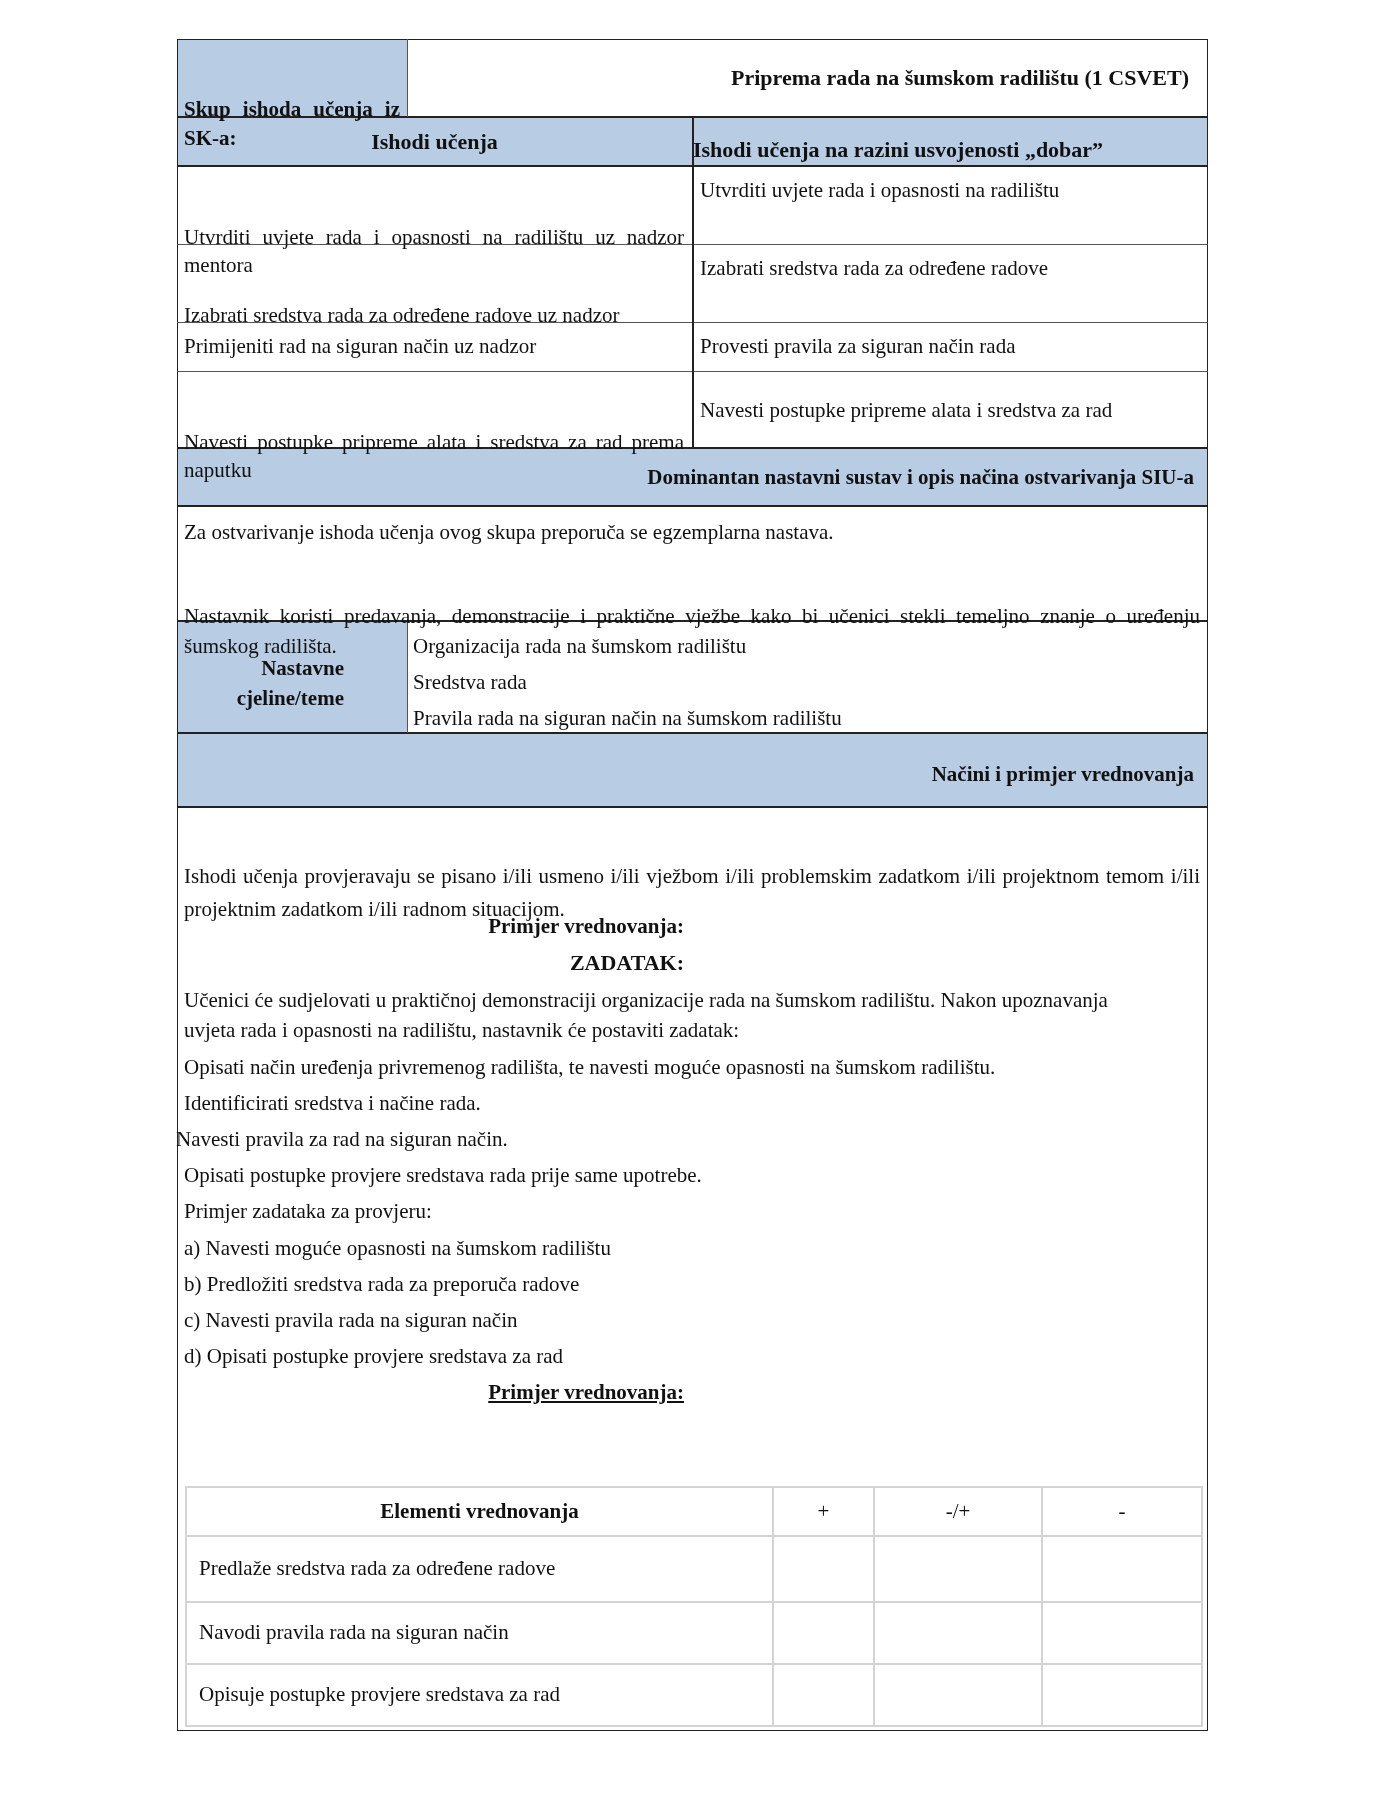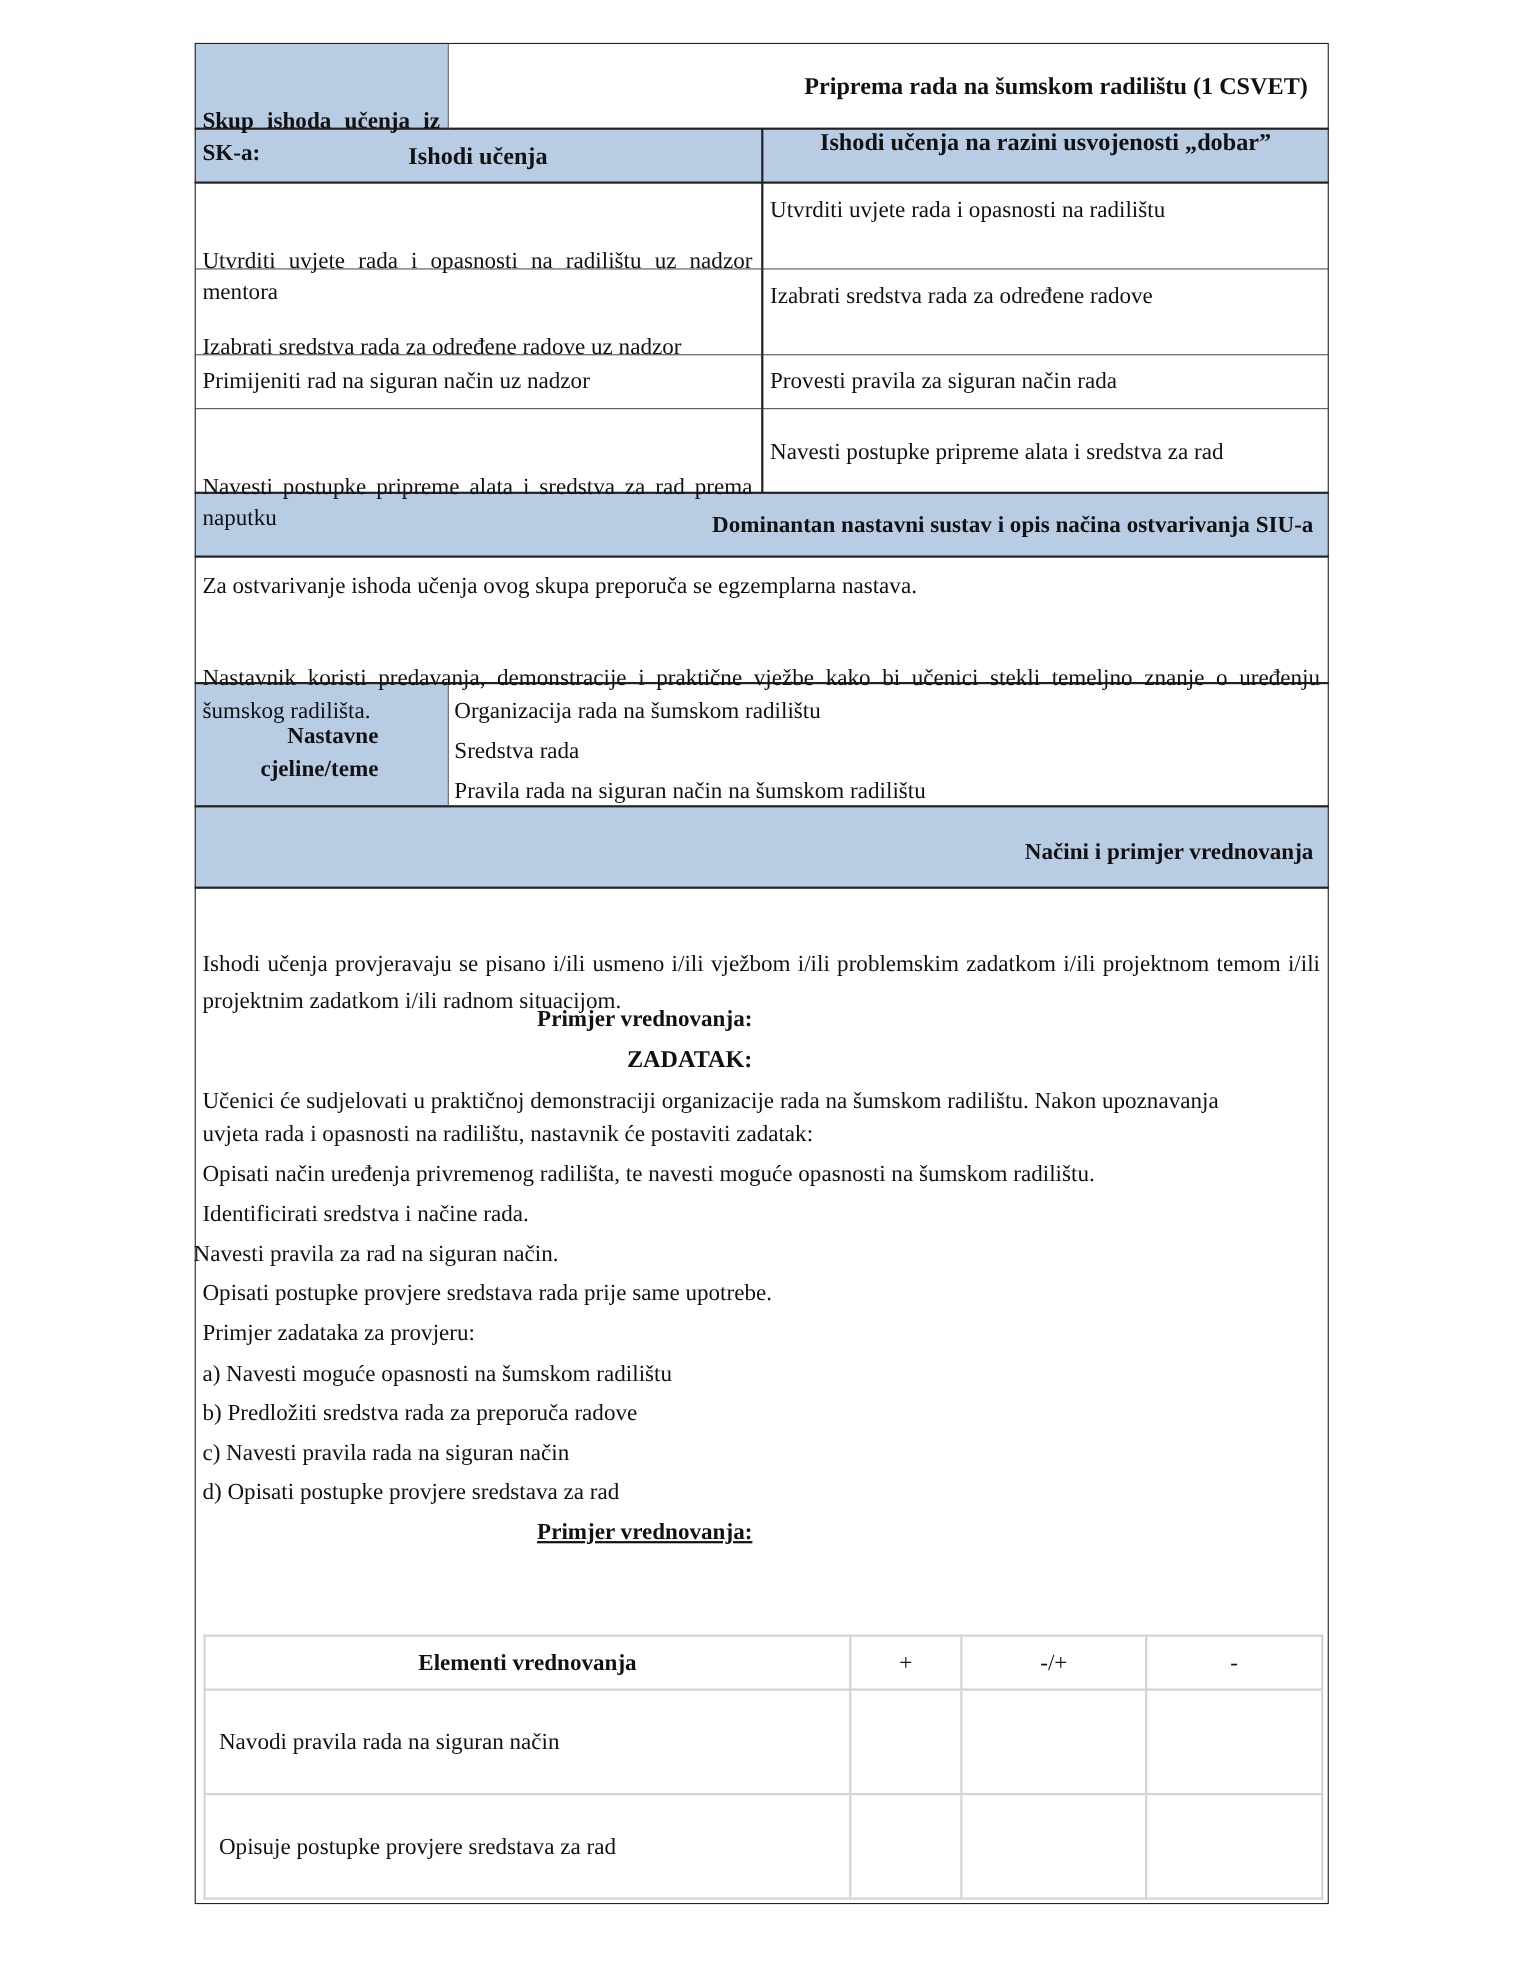--- a/index.html
+++ b/index.html
@@ -47,21 +47,21 @@
 <div class="hline" style="left:177px;top:806px;width:1031px;"></div>
 
 <div class="vline thin" style="left:407px;top:39px;height:78px;"></div>
 <div class="vline" style="left:692px;top:117px;height:331px;"></div>
 <div class="vline thin" style="left:407px;top:621px;height:112px;"></div>
 
 <div class="cell b justify" style="left:184px;top:48px;width:216px;font-size:21px;line-height:29px;">Skup ishoda učenja iz SK-a:</div>
 <div class="cell b" style="left:419px;top:64px;width:770px;font-size:22px;">Priprema rada na šumskom radilištu (1 CSVET)</div>
 
 <div class="cell b" style="left:177px;top:128px;width:515px;text-align:center;font-size:22px;">Ishodi učenja</div>
-<div class="cell b" style="left:693px;top:115px;width:515px;text-align:center;font-size:22px;">Ishodi učenja na razini usvojenosti „dobar”</div>
+<div class="cell b" style="left:693px;top:136px;width:515px;text-align:left;font-size:22px;">Ishodi učenja na razini usvojenosti „dobar”</div>
 
 <div class="cell justify" style="left:184px;top:176px;width:500px;">Utvrditi uvjete rada i opasnosti na radilištu uz nadzor mentora</div>
 <div class="cell" style="left:700px;top:176px;width:500px;">Utvrditi uvjete rada i opasnosti na radilištu</div>
 
 <div class="cell justify" style="left:184px;top:254px;width:500px;">Izabrati sredstva rada za određene radove uz nadzor</div>
 <div class="cell" style="left:700px;top:254px;width:500px;">Izabrati sredstva rada za određene radove</div>
 
 <div class="cell" style="left:184px;top:332px;width:500px;">Primijeniti rad na siguran način uz nadzor</div>
 <div class="cell" style="left:700px;top:332px;width:500px;">Provesti pravila za siguran način rada</div>
 
@@ -107,20 +107,26 @@
   <thead>
     <tr>
       <th>Elementi vrednovanja</th>
       <th class="sym">+</th>
       <th class="sym">-/+</th>
       <th class="sym">-</th>
     </tr>
   </thead>
   <tbody>
     <tr>
+      <td style="height:51px;">Predlaže sredstva rada za određene radove</td>
+      <td></td>
+      <td></td>
+      <td></td>
+    </tr>
+    <tr>
       <td>Navodi pravila rada na siguran način</td>
       <td></td>
       <td></td>
       <td></td>
     </tr>
     <tr>
       <td>Opisuje postupke provjere sredstava za rad</td>
       <td></td>
       <td></td>
       <td></td>

